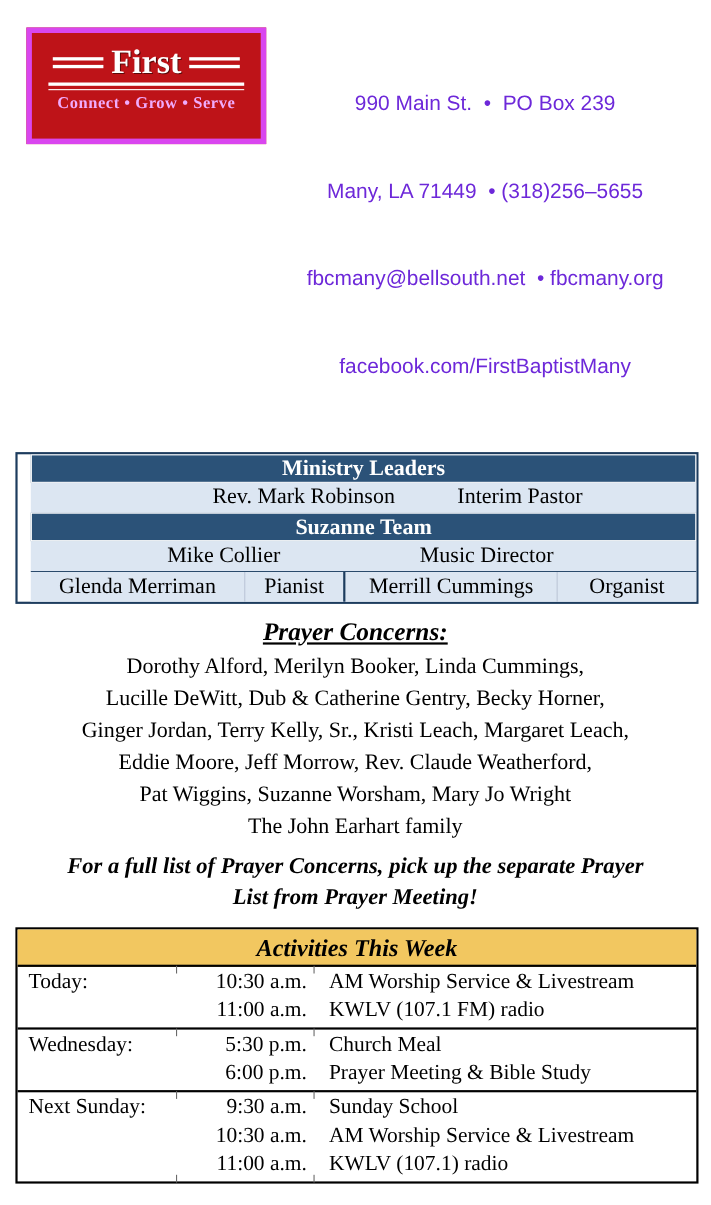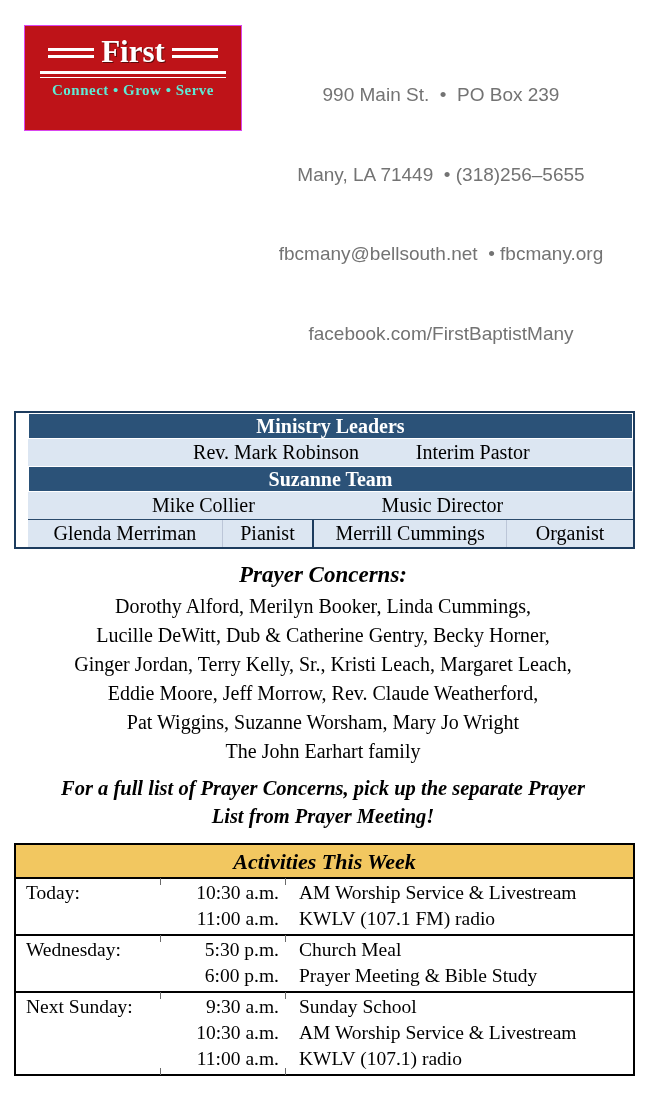--- a/index.html
+++ b/index.html
@@ -8,50 +8,50 @@
   body {
     width:646px; height:1095px; position:relative;
     font-family:"Liberation Serif","DejaVu Serif",serif;
     color:#000; overflow:hidden;
   }
 
   
   .header { display:flex; padding:25px 6px 0 24px; }
   .logo-box {
     width:218px; height:106px; background:#be1318;
-    border:1px solid #d946ef; padding-top:10px; text-align:center;
+    border:5px solid #d946ef; padding-top:10px; text-align:center;
     flex:0 0 auto;
   }
   .logo-first-row { display:flex; align-items:center; justify-content:center; gap:7px; }
   .dbl-lines { width:46px; height:10px; border-top:3px solid #fff; border-bottom:3px solid #fff; margin-top:2px; }
   .logo-first { color:#fff; font-size:31px; font-weight:bold; line-height:32px; text-shadow:1px 1px 0 #5a0a0a; }
   .logo-baptist { color:#fff; font-weight:bold; font-variant:small-caps; font-size:26px; line-height:25px; letter-spacing:1px; text-shadow:1px 1px 0 #5a0a0a; }
   .logo-rule { margin:3px 15px 0 15px; height:7px; border-top:3px solid #fff; border-bottom:1px solid #fff; }
-  .logo-tagline { margin-top:4px; color:#5eead4; font-weight:bold; font-size:15px; letter-spacing:0.5px; }
+  .logo-tagline { margin-top:4px; color:#f0abfc; font-weight:bold; font-size:15px; letter-spacing:0.5px; }
   .contact { flex:1; text-align:center; padding-top:4px;
     font-family:"Liberation Sans","DejaVu Sans",sans-serif;
-    font-size:19px; line-height:26.5px; color:#737373; white-space:pre-wrap; }
+    font-size:19px; line-height:26.5px; color:#6d28d9; white-space:pre-wrap; }
 
   
   .mt { margin:11px 11px 0 14px; width:621px; border:2px solid #1d3c5e;padding-left:12px; }
   .mt-header { background:#2b5278; color:#fff; font-weight:bold; font-size:20px;
     text-align:center; height:26px; line-height:25px; border:1px solid #fff; }
   .mt-row { background:#dce6f2; height:27px; position:relative; font-size:20px; }
   .mt-row .pos { position:absolute; top:50%; transform:translate(-50%,-54%); white-space:nowrap; }
   .mt-row4 { background:#dce6f2; height:28px; display:flex; font-size:20px; border-top:1px solid #2a4a6b; }
   .mt-row4 .cell { display:flex; align-items:center; justify-content:center; white-space:nowrap; }
   .c1 { width:32.2%; border-right:1px solid #bcc6d8; }
   .c2 { width:15.1%; border-right:2px solid #1d3c5e; }
   .c3 { width:31.9%; border-right:1px solid #bcc6d8; }
   .c4 { width:20.8%; }
 
   
   .prayer { text-align:center; margin-top:13px; }
   .prayer-title { display:inline-block; font-size:23px; font-weight:bold; font-style:italic;
-    margin-bottom:4px; }
+    text-decoration:underline; margin-bottom:4px; }
   .prayer-line { font-size:20px; line-height:29px; }
   .prayer-note { margin-top:8px; font-size:20.5px; font-weight:bold; font-style:italic; line-height:28px; }
 
   
   .act { margin:13px 11px 0 14px; width:621px; border:2px solid #000; }
   .act-title { background:#f2c760; text-align:center; font-size:22px; font-weight:bold; font-style:italic;
     height:34px; line-height:33px; border-bottom:2px solid #000; }
   .act-group { position:relative; padding:1px 0 2px 0; }
   .act-group + .act-group { border-top:2px solid #000; }
   .act-line { display:flex; line-height:26px; font-size:19.5px; }

